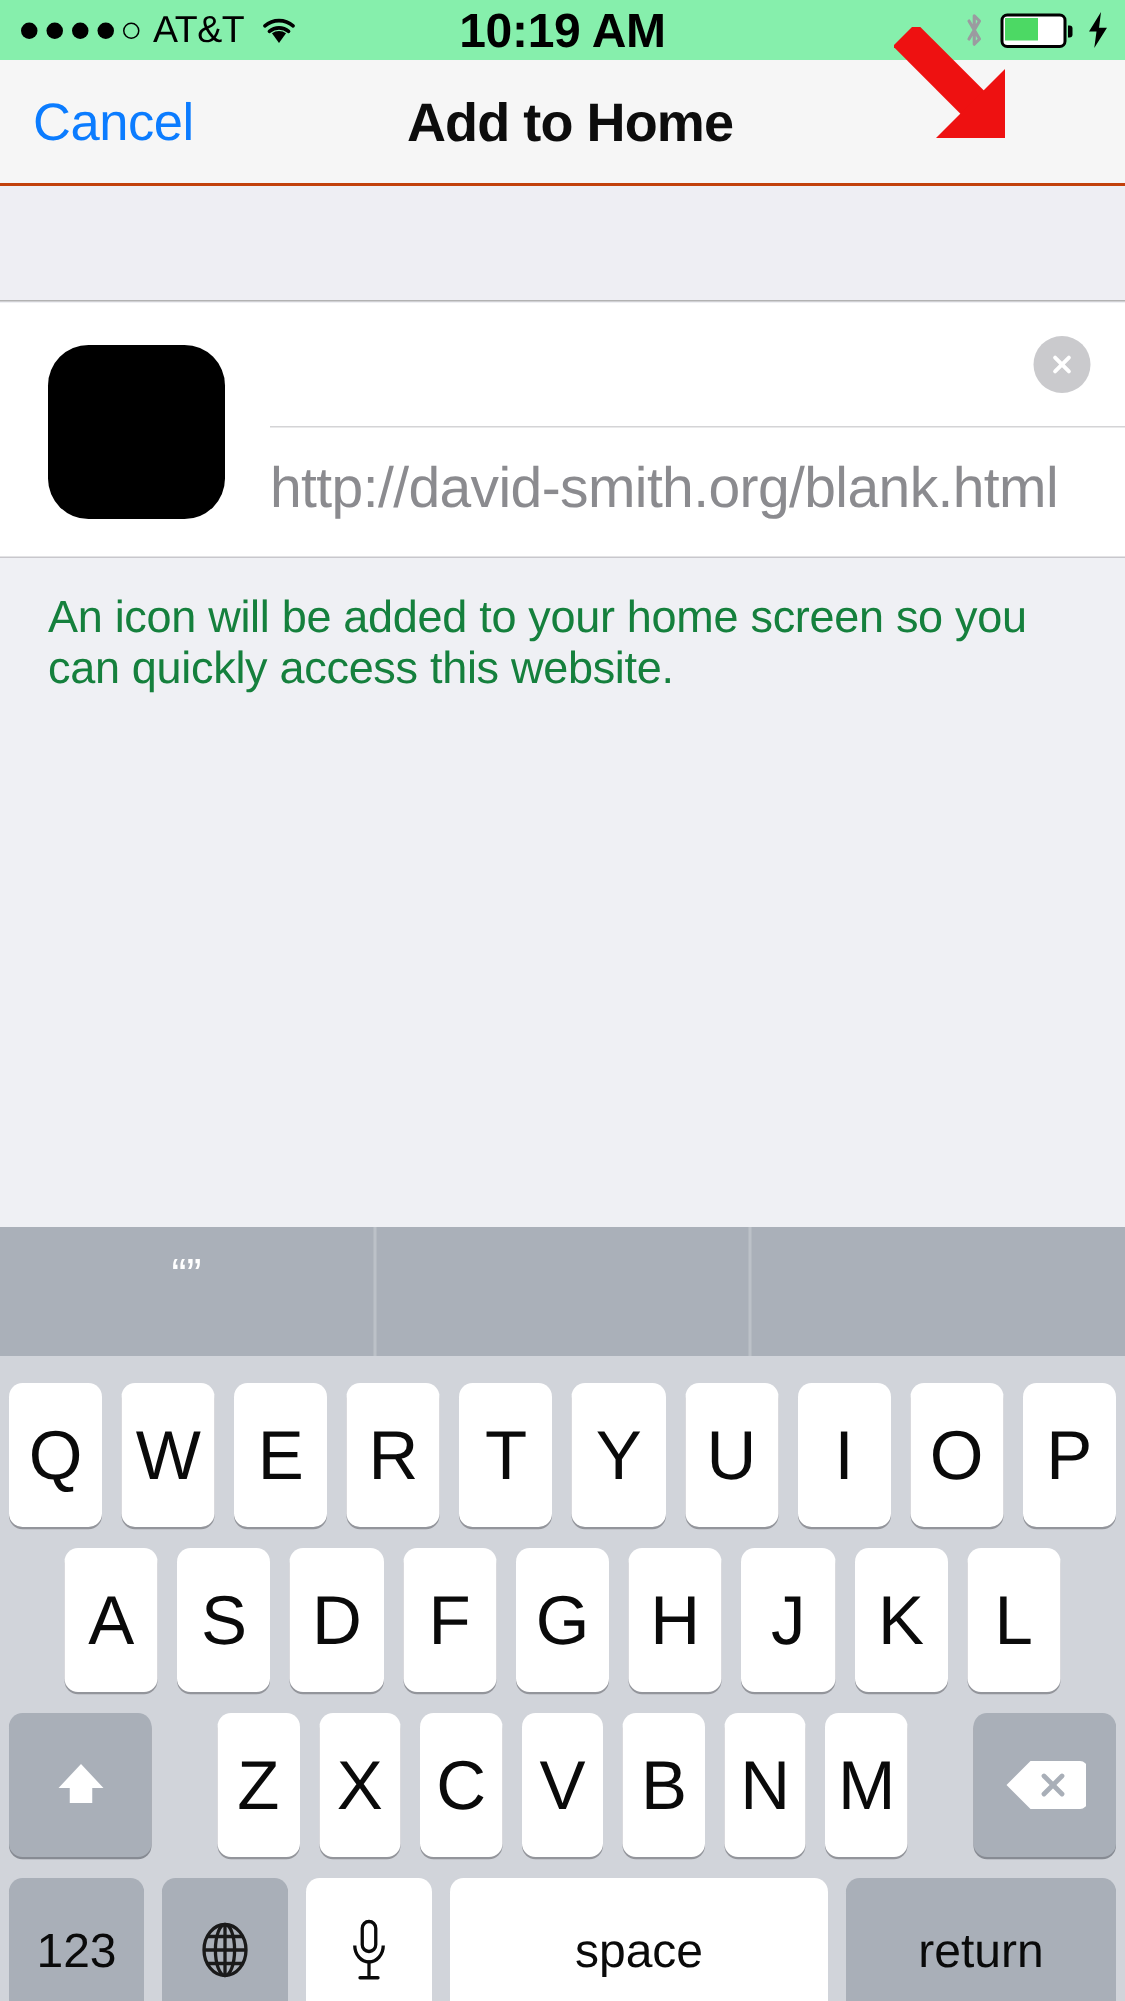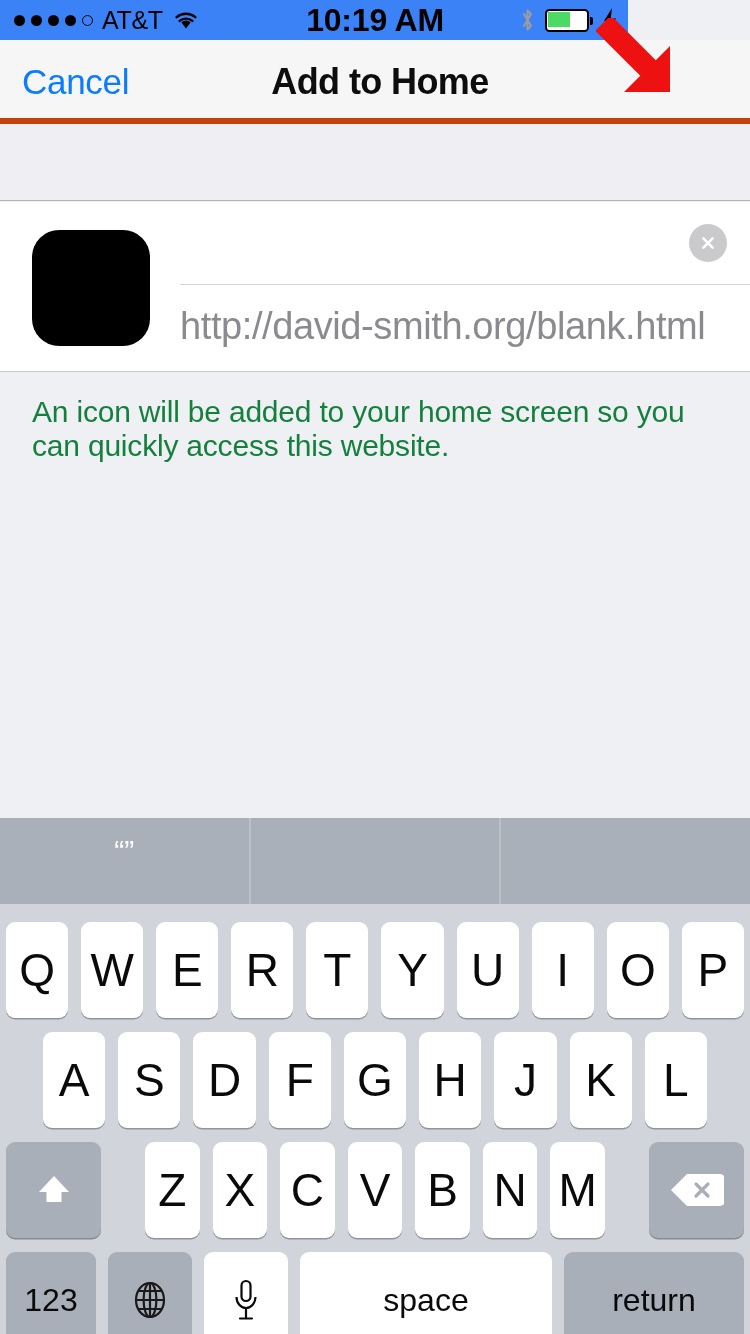--- a/index.html
+++ b/index.html
@@ -7,22 +7,22 @@
   html, body {
     width: 750px; height: 1334px;
     background: #eff0f4;
     font-family: "Liberation Sans", sans-serif;
     overflow: hidden;
   }
   #screen { position: relative; width: 750px; height: 1334px; background: #eff0f4; }
 
   
   .statusbar {
-    position: absolute; left: 0; top: 0; width: 628px; height: 40px;
-    background: #3b82f6;
+    position: absolute; left: 0; top: 0; width: 750px; height: 40px;
+    background: #86efac;
   }
   .sb-left { position: absolute; left: 14px; top: 0; height: 40px; display: flex; align-items: center; gap: 9px; }
   .dots { display: flex; align-items: center; gap: 6px; }
   .dot { width: 11px; height: 11px; border-radius: 50%; background: #000; }
   .dot.hollow { background: transparent; border: 1.6px solid #000; width: 11px; height: 11px; }
   .carrier { font-size: 25px; color: #000; letter-spacing: -0.3px; line-height: 40px; }
   .wifi { width: 28px; height: 22px; display: block; }
   .sb-center {
     position: absolute; left: 0; top: 0; width: 750px; height: 40px;
     display: flex; align-items: center; justify-content: center;
@@ -41,21 +41,21 @@
   }
   .battery .nub {
     position: absolute; right: 0; top: 8px; width: 3.4px; height: 8px;
     background: #000; border-radius: 0 2px 2px 0;
   }
   .bolt { width: 16px; height: 26px; display: block; }
 
   
   .navbar {
     position: absolute; left: 0; top: 40px; width: 750px; height: 84px;
-    background: #f6f6f6; border-bottom: 6px solid #c2410c;
+    background: #f6f6f6; border-bottom: 2px solid #c2410c;
   }
   .nav-cancel {
     position: absolute; left: 22px; top: 0; height: 84px; line-height: 84px;
     font-size: 35px; color: #0b7cff; letter-spacing: -0.3px;
   }
   .nav-title {
     position: absolute; left: 5px; top: 0; width: 750px; height: 84px;
     line-height: 84px; text-align: center;
     font-size: 36px; font-weight: bold; color: #0d0d0d; letter-spacing: -0.6px;
   }

